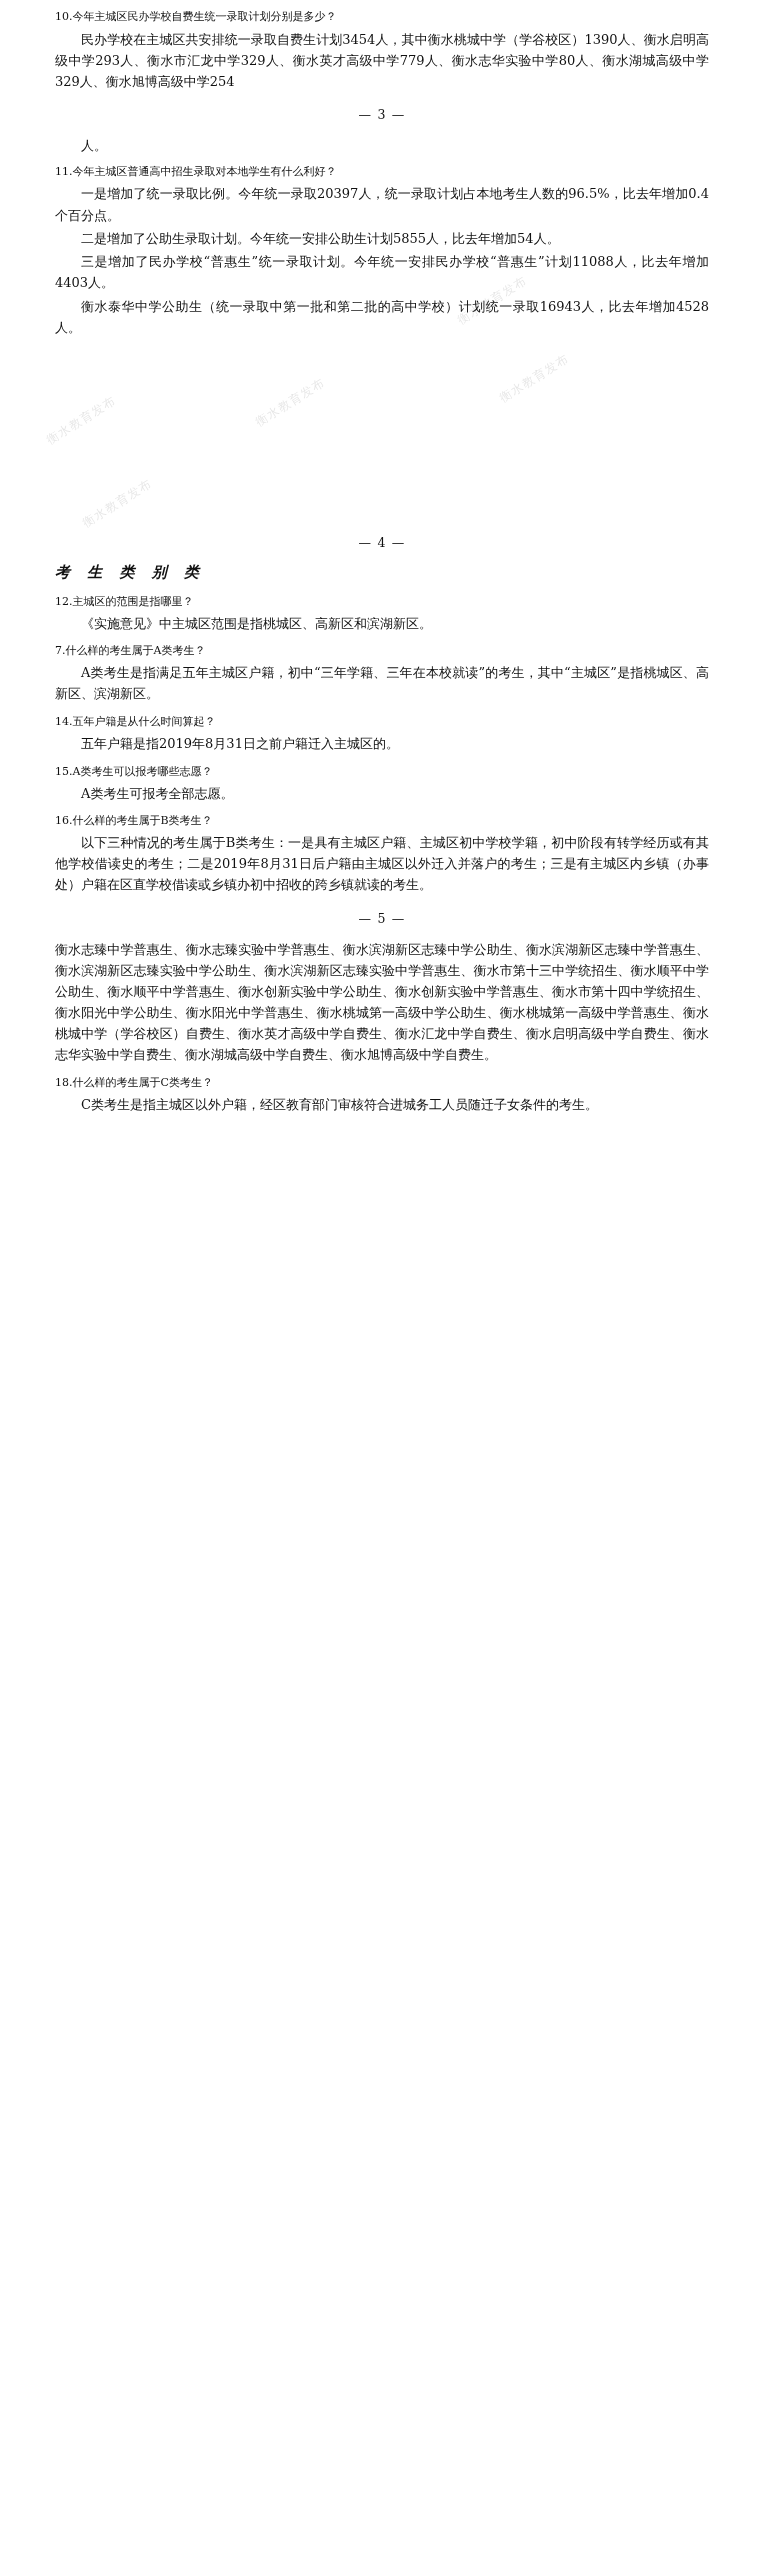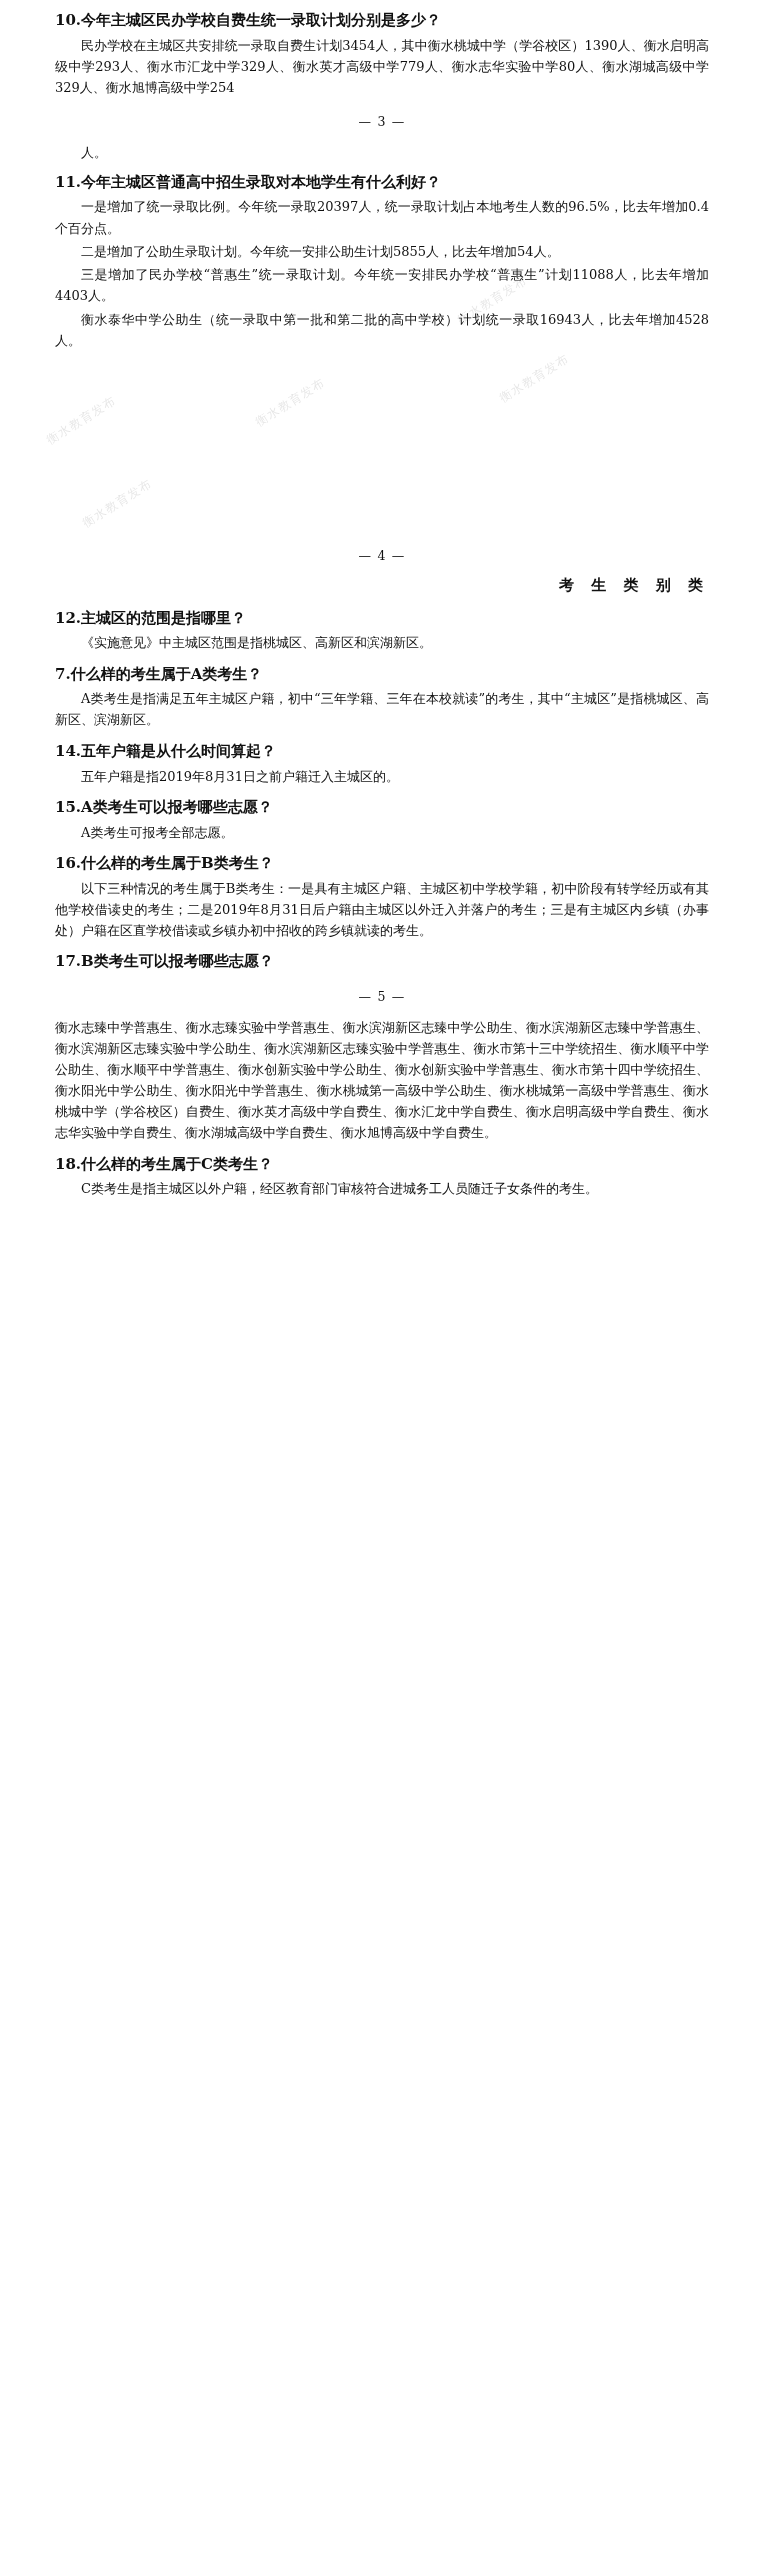--- a/index.html
+++ b/index.html
@@ -14,46 +14,47 @@
   }
   .page {
     position: relative;
     width: 764px;
     min-height: 2576px;
     box-sizing: border-box;
     padding: 0 55px;
     overflow: hidden;
   }
   .q {
-    font-weight: bold;
-    font-size: 15px;
+    font-weight: normal;
+    font-size: 11px;
     line-height: 1.62;
     margin: 8.4px 0 2.4px 0;
     text-align: justify;
   }
   .p {
     font-size: 13px;
     line-height: 1.62;
     text-indent: 2em;
     text-align: justify;
     margin: 2.4px 0 2.4px 0;
   }
   .p.noindent { text-indent: 0; }
   .pagenum {
     text-align: center;
     font-size: 12.5px;
     margin: 15.5px 0 13px 0;
     letter-spacing: 1.2px;
   }
   .section-title {
-    text-align: right;
+    text-align: left;
     font-weight: bold;
     font-size: 15px;
     letter-spacing: 6px;
     margin: 4.8px 0 10.7px 0;
+    font-style: italic;
   }
   .spacer-lg { height: 179px; }
   .q.tight { margin-top: 7px; }
   .watermark {
     position: absolute;
     color: rgba(0,0,0,0.10);
     font-size: 12px;
     font-family: "DejaVu Serif", "Liberation Serif", serif;
     transform: rotate(-32deg);
     white-space: nowrap;
@@ -103,21 +104,20 @@
 
   <div class="q">14.五年户籍是从什么时间算起？</div>
   <div class="p">五年户籍是指2019年8月31日之前户籍迁入主城区的。</div>
 
   <div class="q">15.A类考生可以报考哪些志愿？</div>
   <div class="p">A类考生可报考全部志愿。</div>
 
   <div class="q">16.什么样的考生属于B类考生？</div>
   <div class="p">以下三种情况的考生属于B类考生：一是具有主城区户籍、主城区初中学校学籍，初中阶段有转学经历或有其他学校借读史的考生；二是2019年8月31日后户籍由主城区以外迁入并落户的考生；三是有主城区内乡镇（办事处）户籍在区直学校借读或乡镇办初中招收的跨乡镇就读的考生。</div>
 
-  <div class="q">17.B类考生可以报考哪些志愿？</div>
 
   <div class="pagenum">— 5 —</div>
 
   <div class="p noindent">衡水志臻中学普惠生、衡水志臻实验中学普惠生、衡水滨湖新区志臻中学公助生、衡水滨湖新区志臻中学普惠生、衡水滨湖新区志臻实验中学公助生、衡水滨湖新区志臻实验中学普惠生、衡水市第十三中学统招生、衡水顺平中学公助生、衡水顺平中学普惠生、衡水创新实验中学公助生、衡水创新实验中学普惠生、衡水市第十四中学统招生、衡水阳光中学公助生、衡水阳光中学普惠生、衡水桃城第一高级中学公助生、衡水桃城第一高级中学普惠生、衡水桃城中学（学谷校区）自费生、衡水英才高级中学自费生、衡水汇龙中学自费生、衡水启明高级中学自费生、衡水志华实验中学自费生、衡水湖城高级中学自费生、衡水旭博高级中学自费生。</div>
 
   <div class="q">18.什么样的考生属于C类考生？</div>
   <div class="p">C类考生是指主城区以外户籍，经区教育部门审核符合进城务工人员随迁子女条件的考生。</div>
 
 </div>
 

